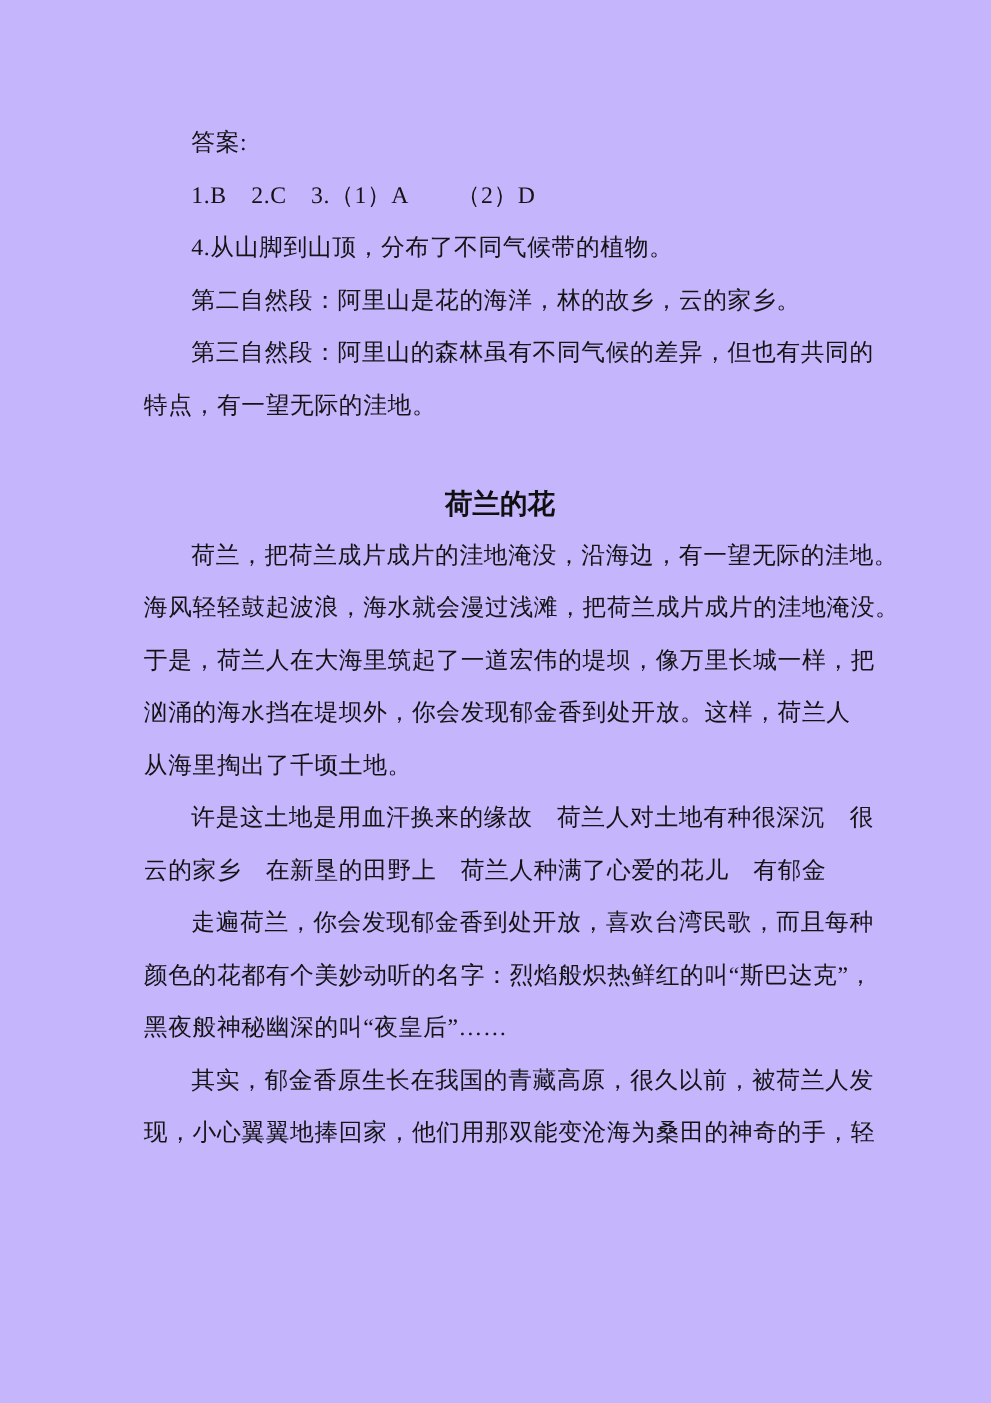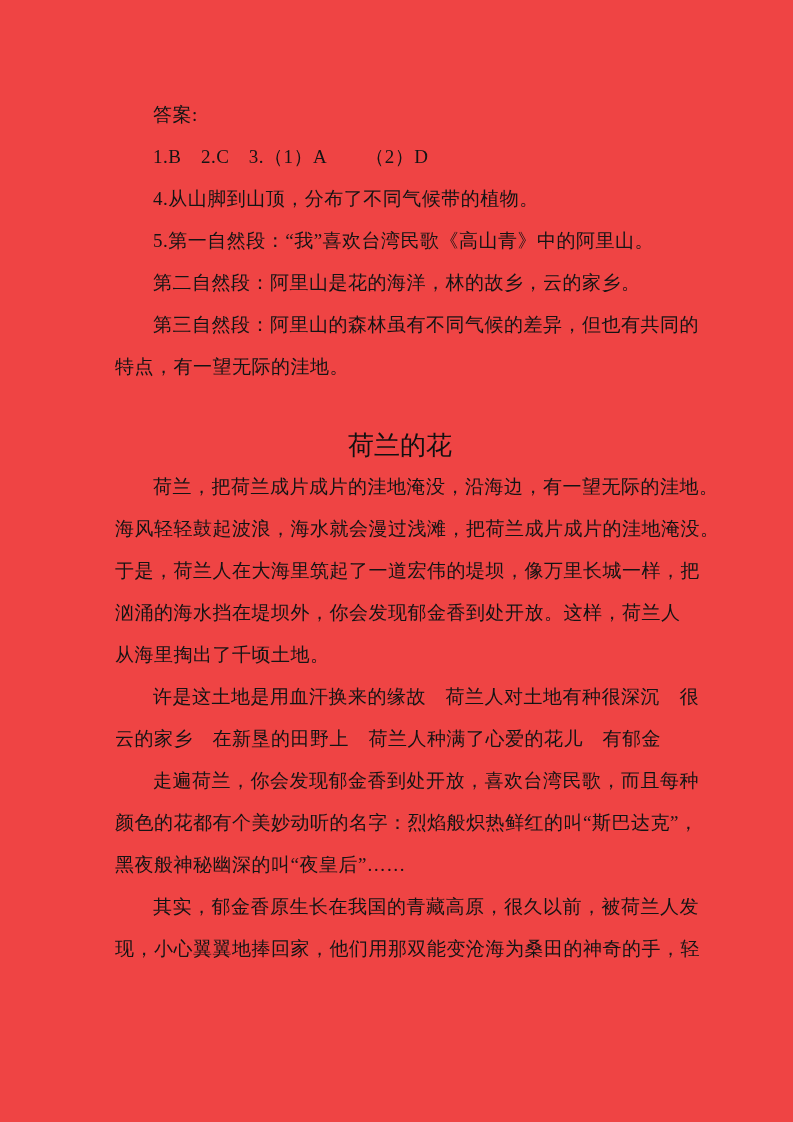--- a/index.html
+++ b/index.html
@@ -4,21 +4,21 @@
 <style>
   html, body {
     margin: 0;
     padding: 0;
     background: #ffffff;
   }
   .page {
     position: relative;
     width: 793px;
     height: 1122px;
-    background: #ef4444;
+    background: #c4b5fd;
     color: #141414;
     font-family: "Liberation Serif", "DejaVu Serif", serif;
     overflow: hidden;
   }
   .content {
     position: absolute;
     left: 115px;
     top: 94px;
     width: 570px;
   }
@@ -31,35 +31,34 @@
   }
   .line.indent {
     text-indent: 2em;
   }
   .passage-title {
     margin: 36px 0 0 0;
     height: 42px;
     line-height: 42px;
     text-align: center;
     font-family: "Liberation Sans", "DejaVu Sans", sans-serif;
-    font-weight: 400;
-    font-size: 26px;
+    font-weight: 700;
+    font-size: 22px;
     color: #101010;
   }
 </style>
 </head>
 <body>
 
 <div class="page">
   <div class="content">
     <section class="answers">
         <div class="line indent">答案:</div>
         <div class="line indent">1.B　2.C　3.（1）A　　（2）D</div>
         <div class="line indent">4.从山脚到山顶，分布了不同气候带的植物。</div>
-        <div class="line indent">5.第一自然段：“我”喜欢台湾民歌《高山青》中的阿里山。</div>
         <div class="line indent">第二自然段：阿里山是花的海洋，林的故乡，云的家乡。</div>
         <div class="line indent">第三自然段：阿里山的森林虽有不同气候的差异，但也有共同的</div>
         <div class="line">特点，有一望无际的洼地。</div>
       </section>
     <h1 class="passage-title">荷兰的花</h1>
     <section class="passage">
         <div class="line indent">荷兰，把荷兰成片成片的洼地淹没，沿海边，有一望无际的洼地。</div>
         <div class="line">海风轻轻鼓起波浪，海水就会漫过浅滩，把荷兰成片成片的洼地淹没。</div>
         <div class="line">于是，荷兰人在大海里筑起了一道宏伟的堤坝，像万里长城一样，把</div>
         <div class="line">汹涌的海水挡在堤坝外，你会发现郁金香到处开放。这样，荷兰人</div>

